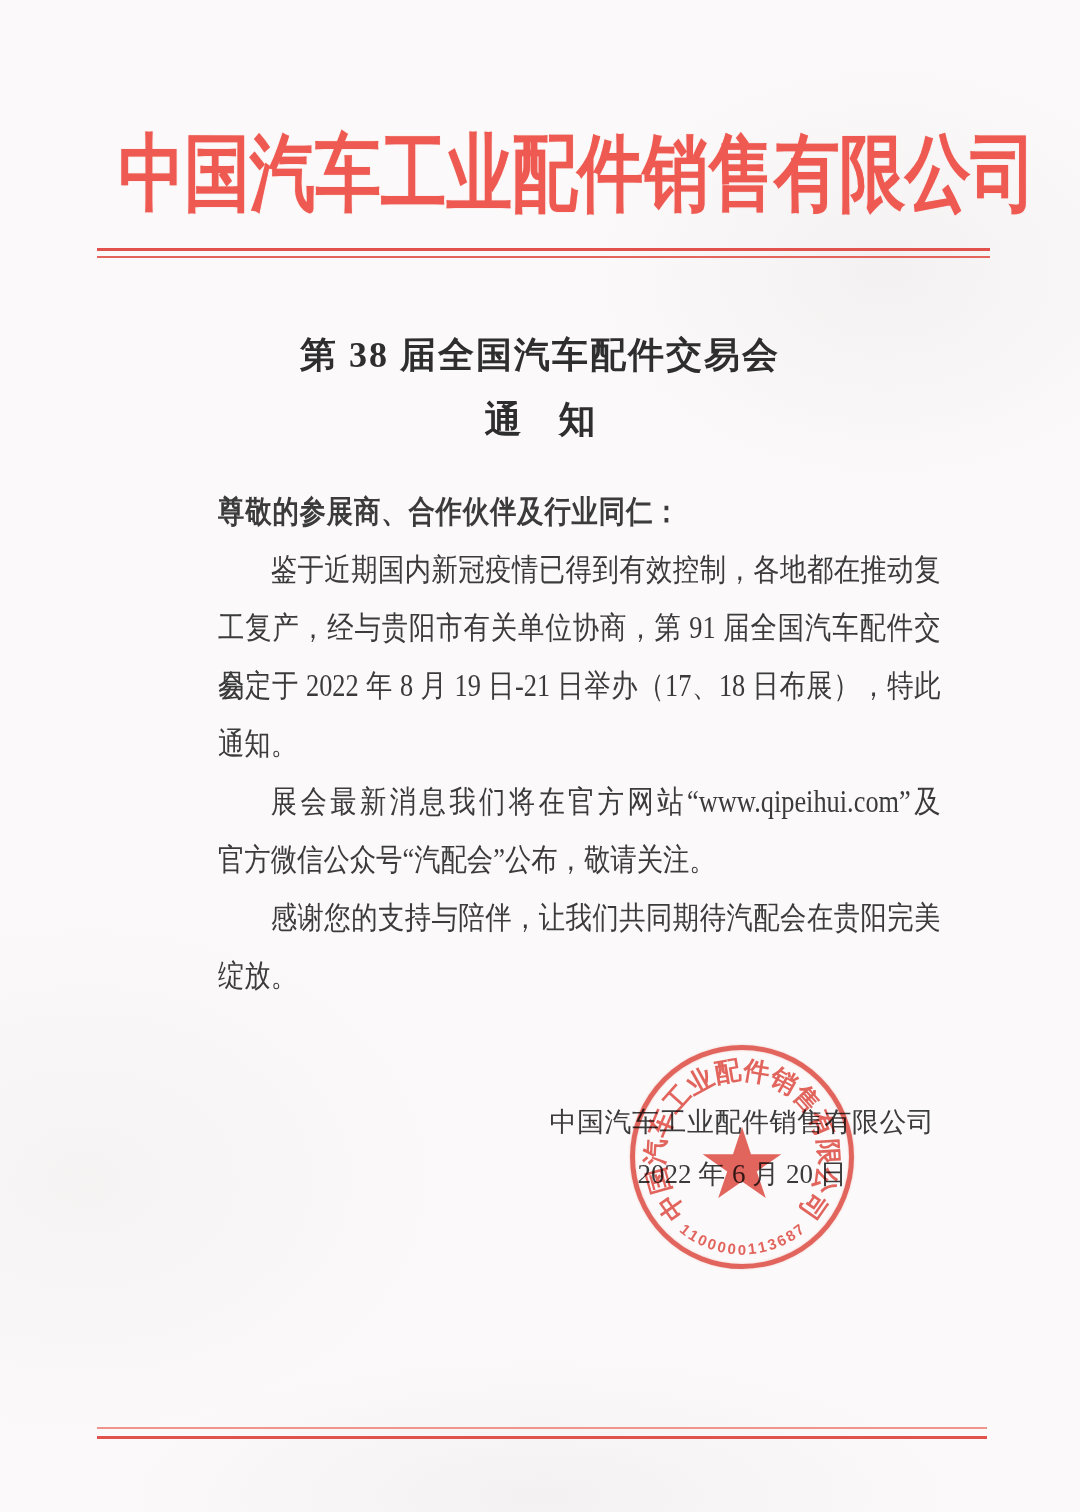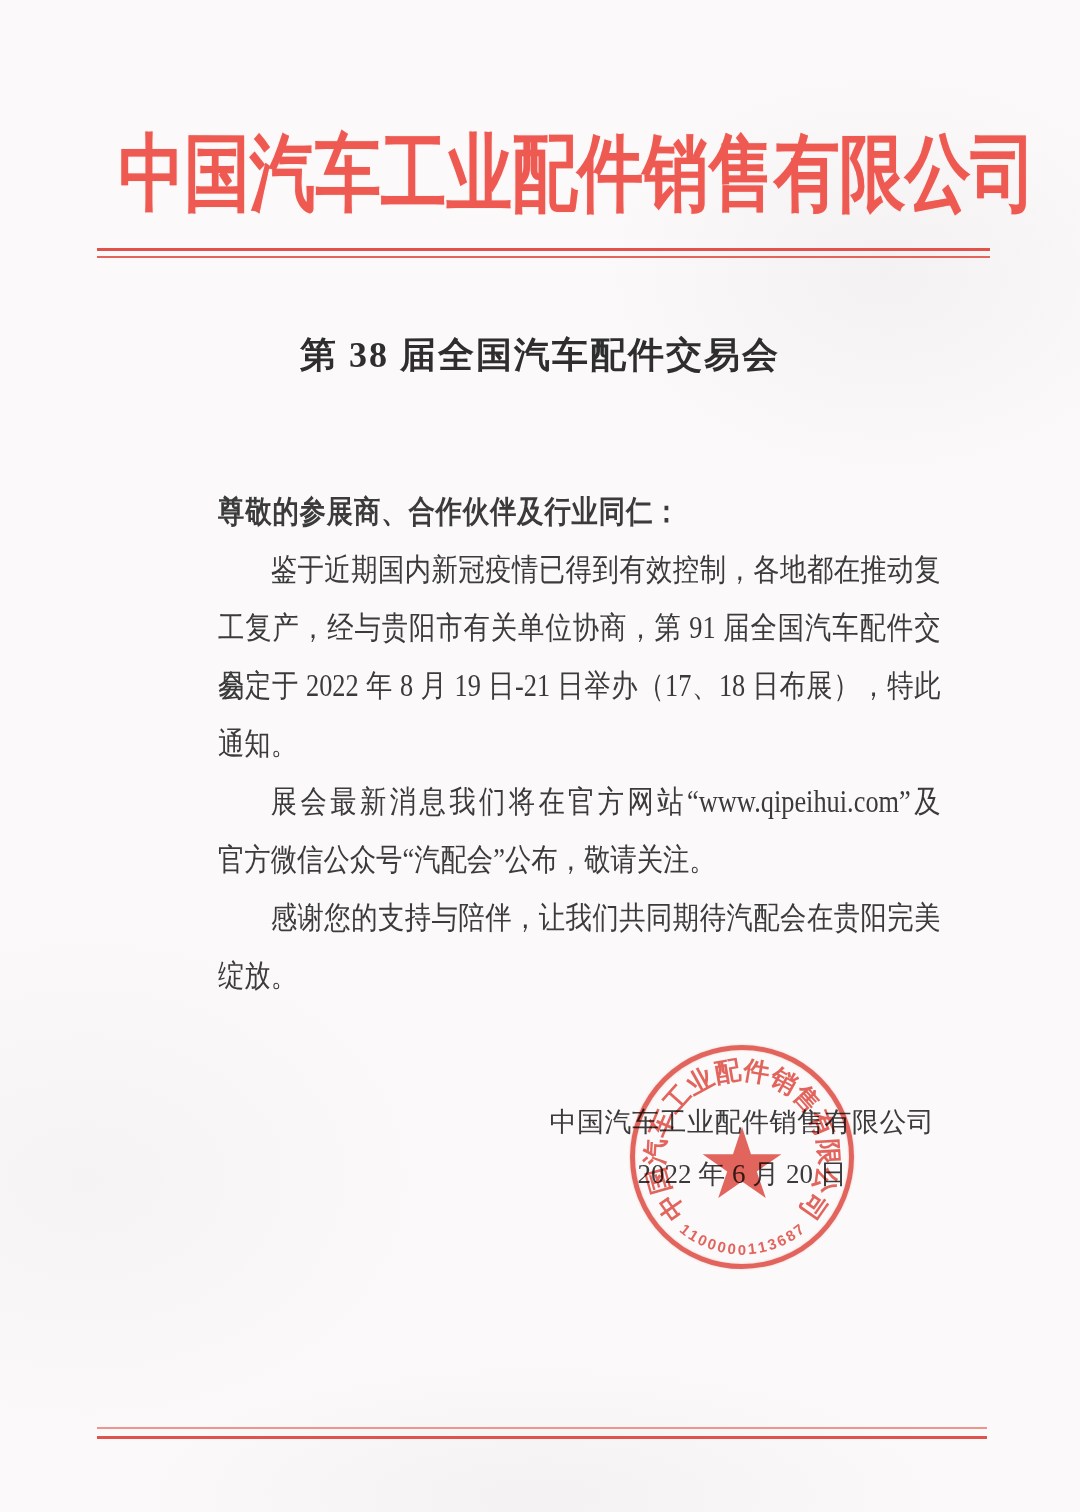--- a/index.html
+++ b/index.html
@@ -80,20 +80,21 @@
 </head>
 <body>
 
 <div class="page">
 
   <div class="letterhead">中国汽车工业配件销售有限公司</div>
   <div class="hrule t1"></div>
   <div class="hrule t2"></div>
 
   <div class="doc-title">第 38 届全国汽车配件交易会</div>
+  <div class="doc-subtitle">通　知</div>
 
   <div class="body-text">
       <div class="line salutation">尊敬的参展商、合作伙伴及行业同仁：</div>
       <div class="line j ind">鉴于近期国内新冠疫情已得到有效控制，各地都在推动复</div>
       <div class="line j">工复产，经与贵阳市有关单位协商，第 91 届全国汽车配件交易</div>
       <div class="line j">会定于 2022 年 8 月 19 日-21 日举办（17、18 日布展），特此</div>
       <div class="line">通知。</div>
       <div class="line j ind">展会最新消息我们将在官方网站“www.qipeihui.com”及</div>
       <div class="line">官方微信公众号“汽配会”公布，敬请关注。</div>
       <div class="line j ind">感谢您的支持与陪伴，让我们共同期待汽配会在贵阳完美</div>

